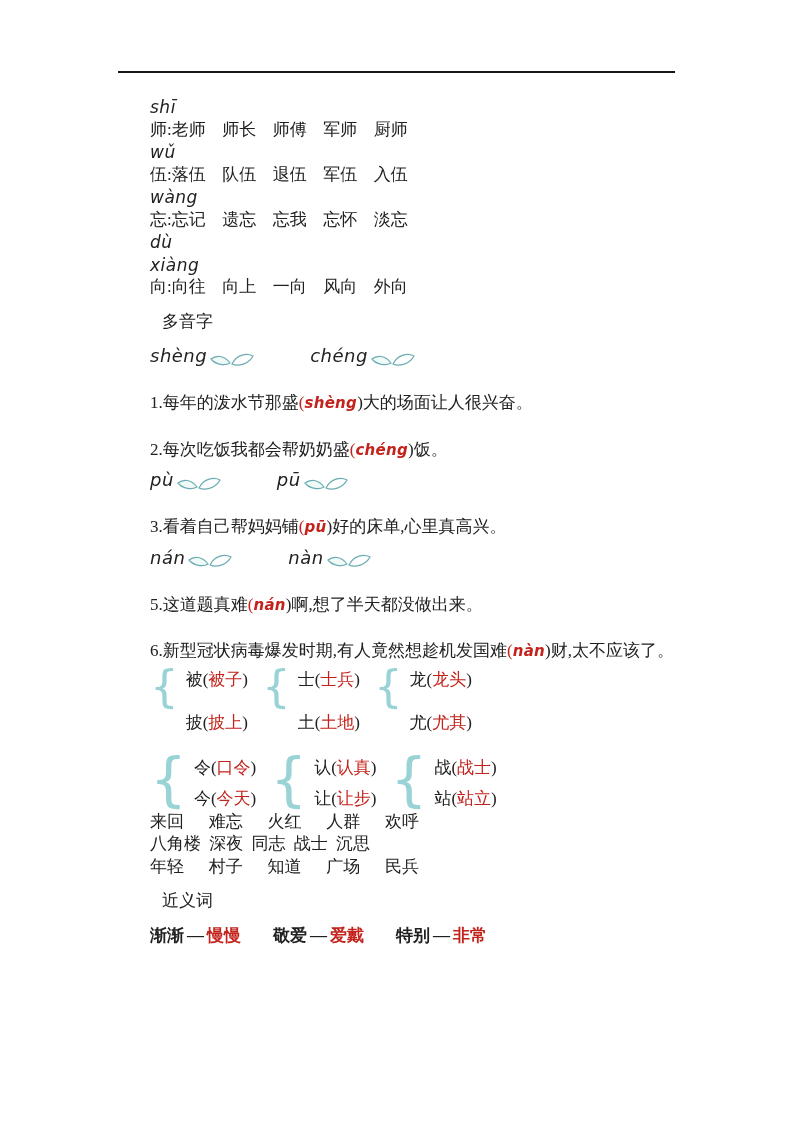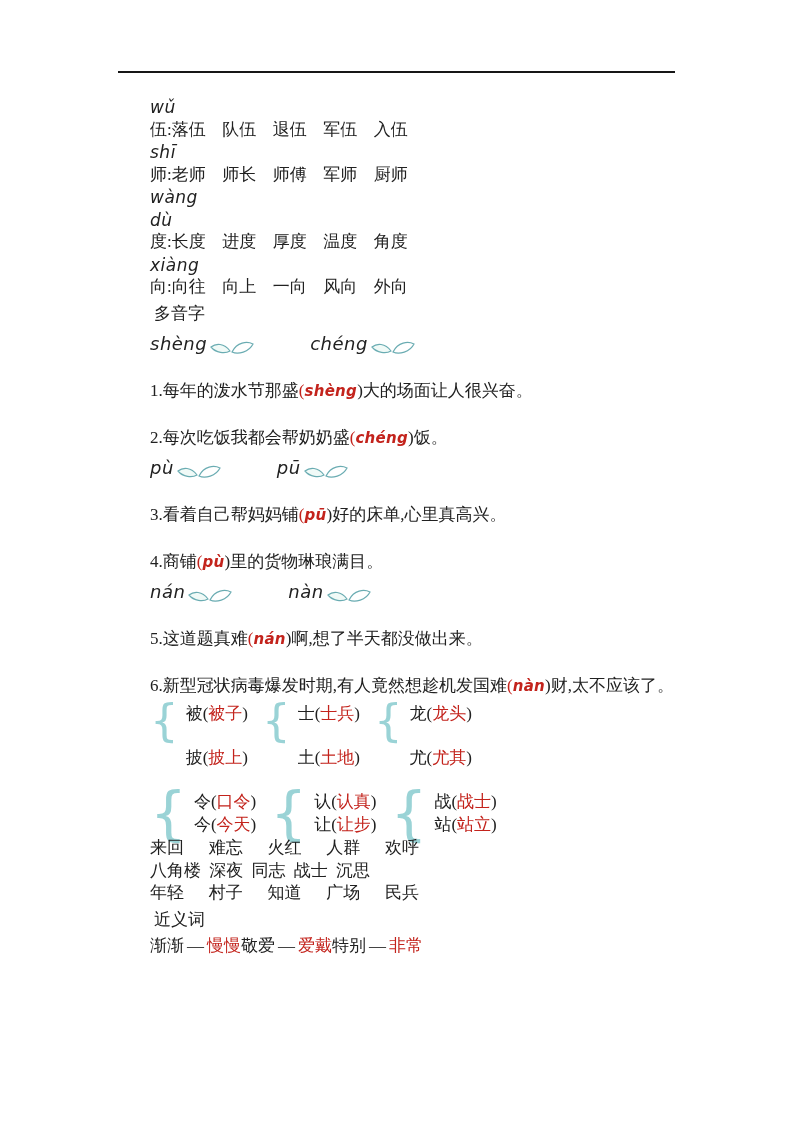--- a/index.html
+++ b/index.html
@@ -19,21 +19,21 @@
   .top-rule{position:absolute;left:118px;top:71px;width:557px;height:2px;background:#161616;}
   .content{
     position:absolute;left:150px;top:96px;width:620px;
     font-size:17px;line-height:22.5px;
   }
   .pinyin-label{
     font-family:"DejaVu Sans",sans-serif;font-style:italic;font-size:17px;
     letter-spacing:.5px;
   }
   .word-line,.kw-row{white-space:pre;word-spacing:4px;}
-  .section-heading{margin:4px;}
+  .section-heading{margin:12px;}
   .py-row{display:flex;align-items:center;gap:56px;margin:8px 0;height:23px;}
   .py-item{display:flex;align-items:center;}
   .pinyin-big{font-family:"DejaVu Sans",sans-serif;font-style:italic;font-size:18px;letter-spacing:.5px;}
   .leaf{margin-left:3px;margin-top:6px;flex:none;}
   .sentence{white-space:nowrap;margin-top:24px;}
   .red{color:var(--red);}
   .pinyin-inline{
     font-family:"DejaVu Sans",sans-serif;font-style:italic;font-weight:bold;
     font-size:15px;letter-spacing:.3px;
   }
@@ -42,49 +42,49 @@
   .xj-group.gb{margin-top:22px;}
   .xj-col{display:flex;align-items:flex-start;margin-right:14px;}
   .brace{
     font-family:"DejaVu Sans",sans-serif;color:var(--teal);
     margin-right:7px;flex:none;
   }
   .ga .brace{font-size:45px;line-height:36px;}
   .gb .brace{font-size:58px;line-height:46px;}
   .xj-stack{display:flex;flex-direction:column;text-align:right;}
   .ga .xj-stack{gap:21px;}
-  .gb .xj-stack{}
+  .gb .xj-stack{gap:9px;}
   .xj-cell{white-space:nowrap;}
   .kw-heading{margin-top:43px;}
-  .syn-row{display:flex;}
+  .syn-row{display:flex;gap:32px;font-weight:bold;}
   .syn-pair{display:flex;align-items:center;white-space:nowrap;}
   .dash{margin:0 3px;}
 </style>
 </head>
 <body>
 
 <div class="page">
   <div class="top-rule"></div>
 
   <div class="content">
 
     <div>
+      <div class="pinyin-label">shī</div>
+      <div class="word-line">师:老师  师长  师傅  军师  厨师</div>
+    </div>
+    <div>
       <div class="pinyin-label">wǔ</div>
       <div class="word-line">伍:落伍  队伍  退伍  军伍  入伍</div>
     </div>
     <div>
-      <div class="pinyin-label">shī</div>
-      <div class="word-line">师:老师  师长  师傅  军师  厨师</div>
-    </div>
-    <div>
       <div class="pinyin-label">wàng</div>
+      <div class="word-line">忘:忘记  遗忘  忘我  忘怀  淡忘</div>
     </div>
     <div>
       <div class="pinyin-label">dù</div>
-      <div class="word-line">度:长度  进度  厚度  温度  角度</div>
     </div>
     <div>
       <div class="pinyin-label">xiàng</div>
       <div class="word-line">向:向往  向上  一向  风向  外向</div>
     </div>
 
     <div class="section-heading">多音字</div>
 
     <div class="py-row">
       <div class="py-item">
@@ -120,23 +120,20 @@
       <div class="py-item">
         <span class="pinyin-big">pū</span>
         <svg class="leaf" width="44" height="16" viewBox="0 0 44 16">
           <path d="M20 11 C14 3 6 3 1 7 C6 13 15 14 20 11 Z" fill="var(--leaf-fill)" stroke="var(--leaf-stroke)" stroke-width="1.2"></path>
           <path d="M22 12 C27 2 37 1 43 4 C39 12 28 15 22 12 Z" fill="#ffffff" stroke="var(--leaf-stroke)" stroke-width="1.2"></path>
         </svg>
       </div>
     </div>
     <div class="sentence">
       <span>3.看着自己帮妈妈铺</span><span class="red"><span>(</span><span class="pinyin-inline">pū</span></span><span>)</span><span>好的床单,心里真高兴。</span>
-    </div>
-    <div class="sentence">
-      <span>4.商铺</span><span class="red"><span>(</span><span class="pinyin-inline">pù</span></span><span>)</span><span>里的货物琳琅满目。</span>
     </div>
 
     <div class="py-row">
       <div class="py-item">
         <span class="pinyin-big">nán</span>
         <svg class="leaf" width="44" height="16" viewBox="0 0 44 16">
           <path d="M20 11 C14 3 6 3 1 7 C6 13 15 14 20 11 Z" fill="var(--leaf-fill)" stroke="var(--leaf-stroke)" stroke-width="1.2"></path>
           <path d="M22 12 C27 2 37 1 43 4 C39 12 28 15 22 12 Z" fill="#ffffff" stroke="var(--leaf-stroke)" stroke-width="1.2"></path>
         </svg>
       </div>

